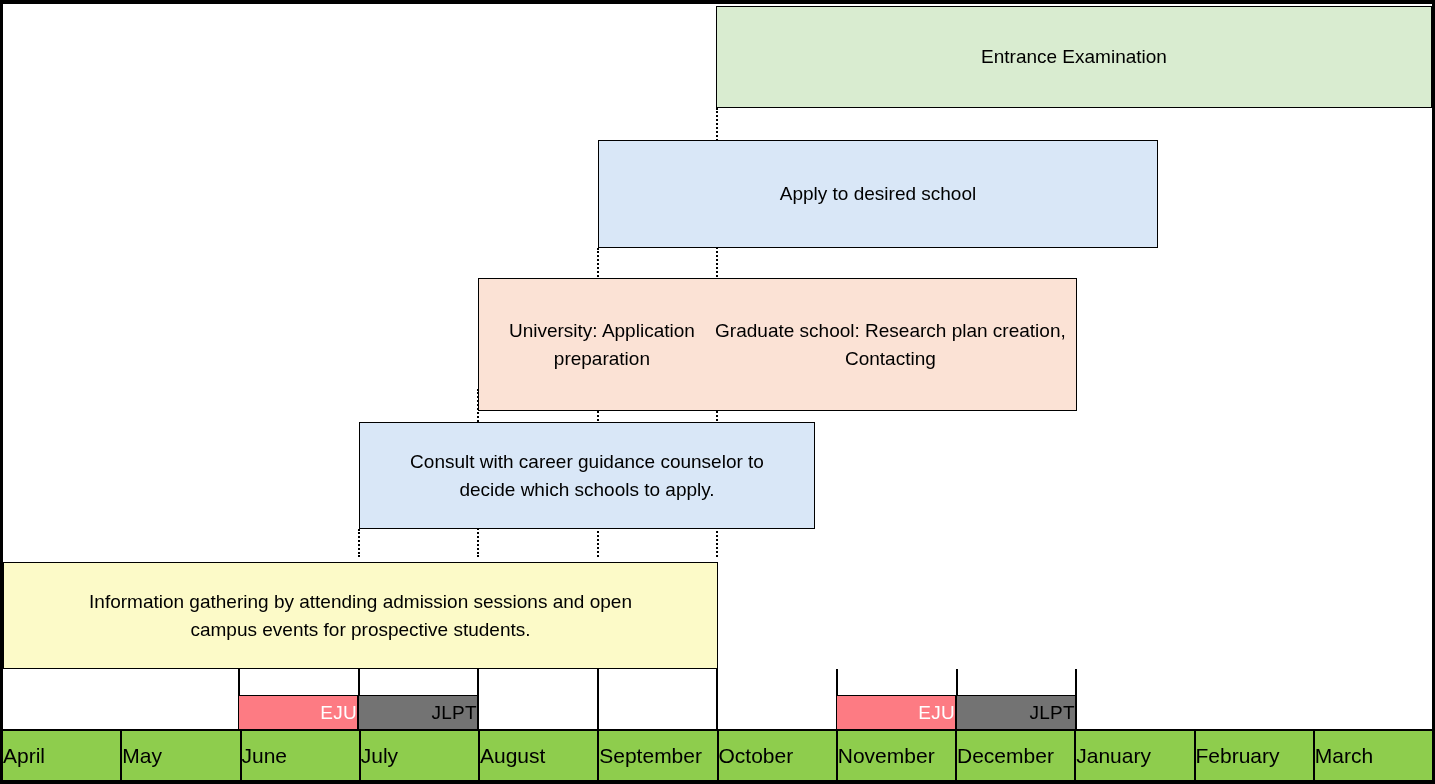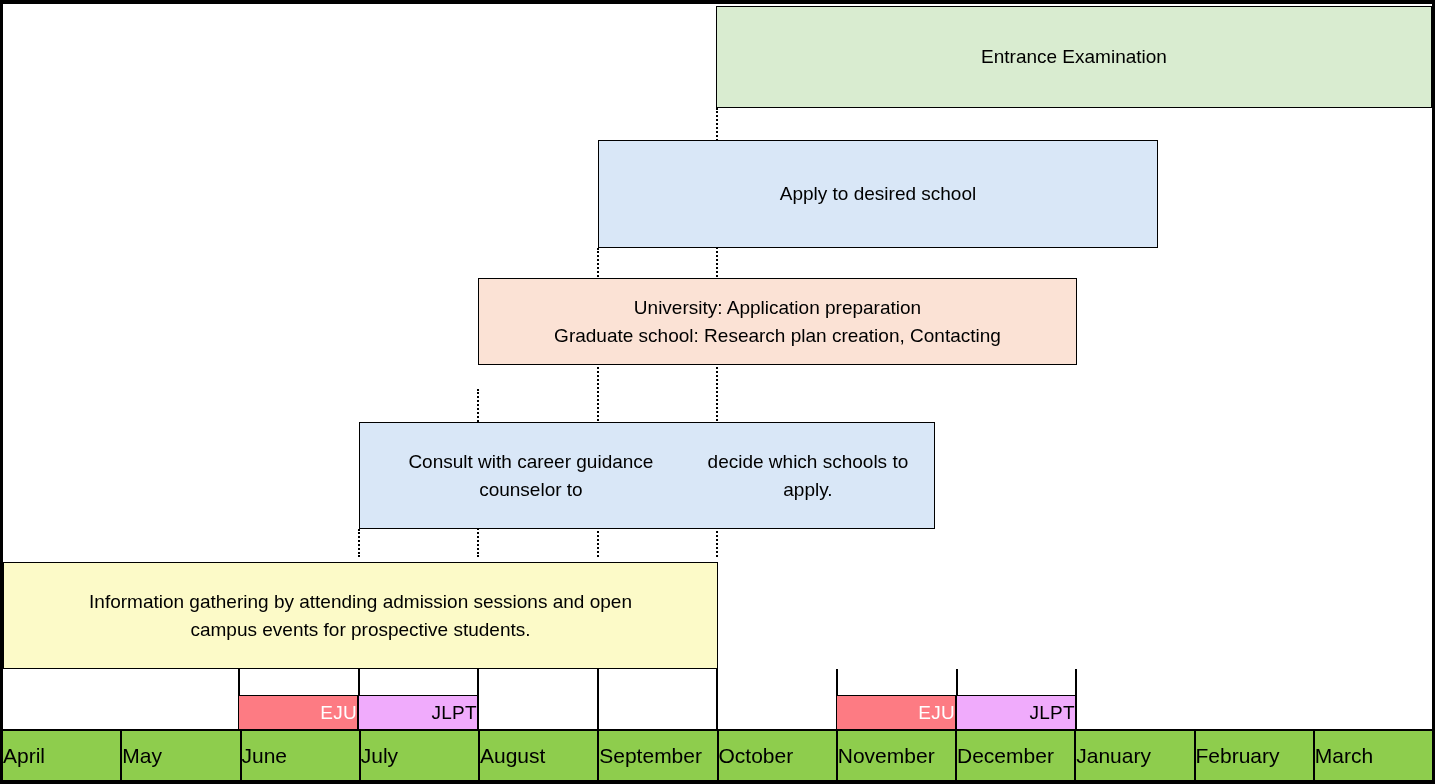--- a/index.html
+++ b/index.html
@@ -60,21 +60,21 @@
     position: absolute;
     height: 36px;
     border: 1px solid #000;
     display: flex;
     align-items: center;
     justify-content: flex-end;
     font-size: 19px;
     letter-spacing: .3px;
   }
   .exam-eju  { background:#fd7b83; color:#ffffff; }
-  .exam-jlpt { background:#f0abfc; color:#000000; }
+  .exam-jlpt { background:#737373; color:#000000; }
 
   
   #months {
     position: absolute;
     left: 3px;
     top: 731px;
     width: 1429px;
     height: 49px;
     display: flex;
     background: #8ecd4d;
@@ -109,26 +109,26 @@
   <div class="connector" style="left:358px; top:529px; height:28px;"></div>
 
   <div class="bar bar-green" style="left:716px; top:6px; width:716px; height:102px;">
     <span>Entrance Examination</span>
   </div>
 
   <div class="bar bar-blue" style="left:598px; top:140px; width:560px; height:108px;">
     <span>Apply to desired school</span>
   </div>
 
-  <div class="bar bar-peach" style="left:478px; top:278px; width:599px; height:87px; flex-direction:column; justify-content:center;">
+  <div class="bar bar-peach" style="left:478px; top:278px; width:599px; height:133px; flex-direction:row; justify-content:center;">
     <span>University: Application preparation</span>
     <span>Graduate school: Research plan creation, Contacting</span>
   </div>
 
-  <div class="bar bar-blue" style="left:359px; top:422px; width:576px; height:107px; flex-direction:row; justify-content:center;">
+  <div class="bar bar-blue" style="left:359px; top:422px; width:456px; height:107px; flex-direction:column; justify-content:center;">
     <span>Consult with career guidance counselor to</span>
     <span>decide which schools to apply.</span>
   </div>
 
   <div class="bar bar-yellow" style="left:3px; top:562px; width:715px; height:107px; flex-direction:column; justify-content:center;">
     <span>Information gathering by attending admission sessions and open</span>
     <span>campus events for prospective students.</span>
   </div>
 
   <div class="gridline" style="left:238px; top:669px; height:60px;"></div>

